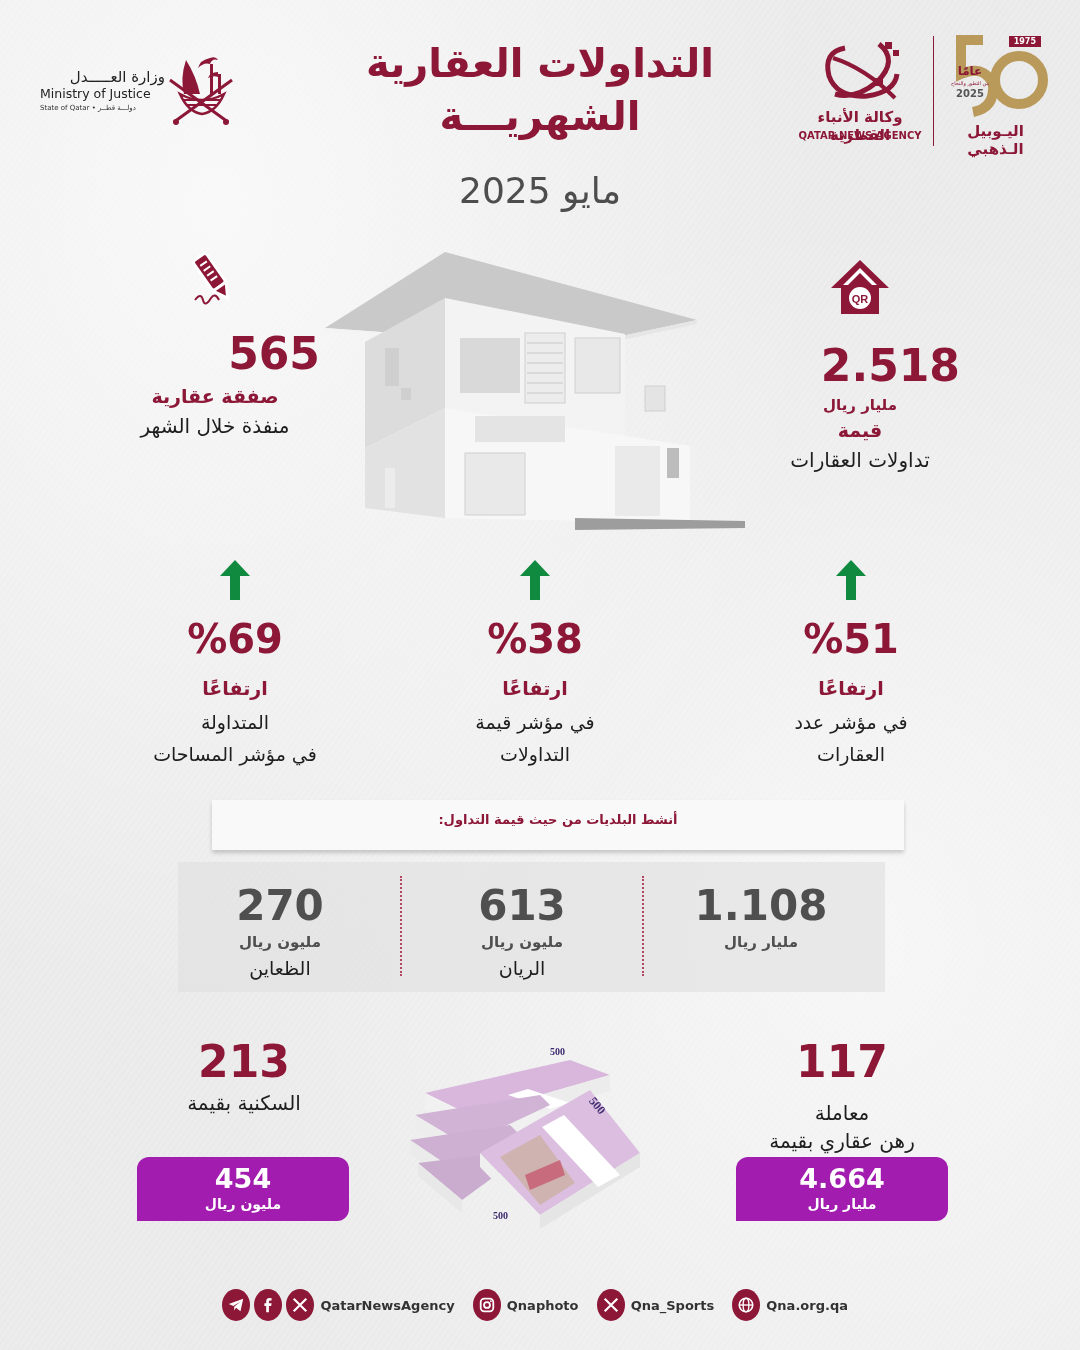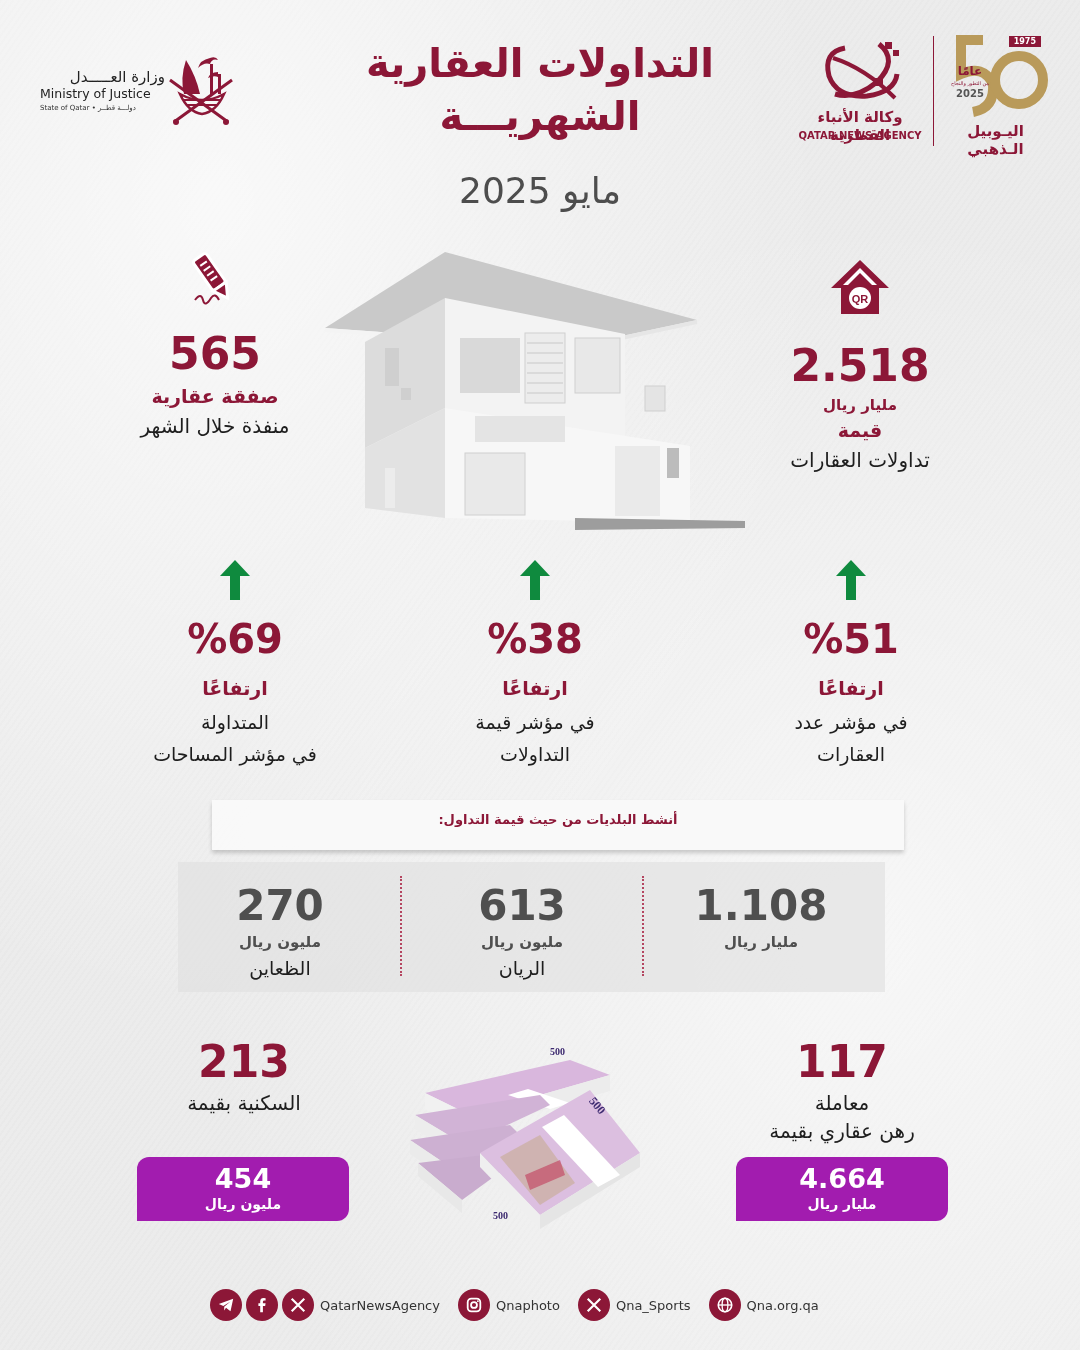--- a/index.html
+++ b/index.html
@@ -38,21 +38,21 @@
   .qna .ar { position: absolute; left: 0; top: 78px; width: 130px; text-align: center; font-size: 15px; color: #8c1737; font-weight: bold; }
   .qna .en { position: absolute; left: 0; top: 100px; width: 130px; text-align: center; font-size: 10px; color: #8c1737; font-weight: bold; direction: ltr; }
   .qna .divider { position: absolute; left: 138px; top: 6px; width: 1px; height: 110px; background: #8c1737; }
   .qna .jub { position: absolute; left: 148px; top: 0; width: 110px; height: 120px; }
   .qna .badge { position: absolute; right: 12px; top: 6px; background: #8c1737; color: #fff; font-size: 8px; font-weight: bold; padding: 1px 5px; direction: ltr; }
   .qna .jub-ar { position: absolute; left: 0; top: 92px; width: 105px; text-align: center; font-size: 15px; color: #8c1737; font-weight: bold; }
 
   
   .stat-left { left: 110px; top: 250px; width: 210px; text-align: center; }
   .stat-right { left: 760px; top: 258px; width: 200px; text-align: center; }
-  .big-num { font-size: 44px; font-weight: bold; color: #8c1737; direction: ltr; line-height: 52px; }
+  .big-num { font-size: 44px; font-weight: bold; color: #8c1737; direction: ltr; line-height: 52px; text-align: right; }
   .maroon-label { font-size: 19px; font-weight: bold; color: #8c1737; line-height: 28px; }
   .dark-label { font-size: 20px; color: #1e1e1e; line-height: 32px; }
   .unit-label { font-size: 15px; font-weight: bold; color: #8c1737; line-height: 22px; }
 
   .house { left: 325px; top: 238px; width: 420px; height: 295px; }
 
   
   .pct { top: 560px; width: 240px; text-align: center; }
   .pct .arrow { margin: 0 auto; width: 30px; height: 40px; }
   .pct .num { font-size: 40px; font-weight: bold; color: #8c1737; line-height: 58px; margin-top: 6px; }
@@ -85,21 +85,21 @@
     position: absolute; width: 212px; height: 64px;
     background: #a21caf; border-radius: 12px 12px 12px 0;
     text-align: center; color: #fff;
   }
   .pill .val { font-size: 27px; font-weight: bold; line-height: 32px; margin-top: 6px; direction: ltr; }
   .pill .u { font-size: 14px; font-weight: bold; line-height: 18px; }
 
   .money { left: 400px; top: 1035px; width: 260px; height: 200px; }
 
   
-  .footer { left: 210px; top: 1285px; width: 640px; height: 40px; direction: ltr; display: flex; align-items: center; gap: 4px; }
+  .footer { left: 222px; top: 1285px; width: 640px; height: 40px; direction: ltr; display: flex; align-items: center; gap: 4px; font-weight: bold; }
   .soc { width: 32px; height: 32px; border-radius: 50%; background: #8c1737; display: inline-flex; align-items: center; justify-content: center; }
   .soc svg { width: 18px; height: 18px; }
   .handle { font-size: 13px; color: #333; margin-right: 14px; margin-left: 2px; }
 </style>
 </head>
 <body>
 
 <div class="abs moj">
   <div class="text">
     <div class="ar">وزارة العـــــدل</div>
@@ -252,21 +252,21 @@
   <div class="muni-sep" style="left:222px"></div>
   <div class="muni-col" style="left:-18px">
     <div class="num">270</div>
     <div class="unit">مليون ريال</div>
     <div class="name">الظعاين</div>
   </div>
 </div>
 
 <div class="abs bot" style="left:727px">
   <div class="num">117</div>
-  <div class="desc" style="">معاملة</div>
+  <div class="desc" style="margin-top:10px">معاملة</div>
   <div class="desc">رهن عقاري بقيمة</div>
 </div>
 <div class="pill" style="left:736px;top:1157px">
   <div class="val">4.664</div>
   <div class="u">مليار ريال</div>
 </div>
 
 <svg class="abs money" viewBox="0 0 260 200">
   <g>
     <polygon points="25,58 170,25 210,40 70,80" fill="#d9b7dd"></polygon>

